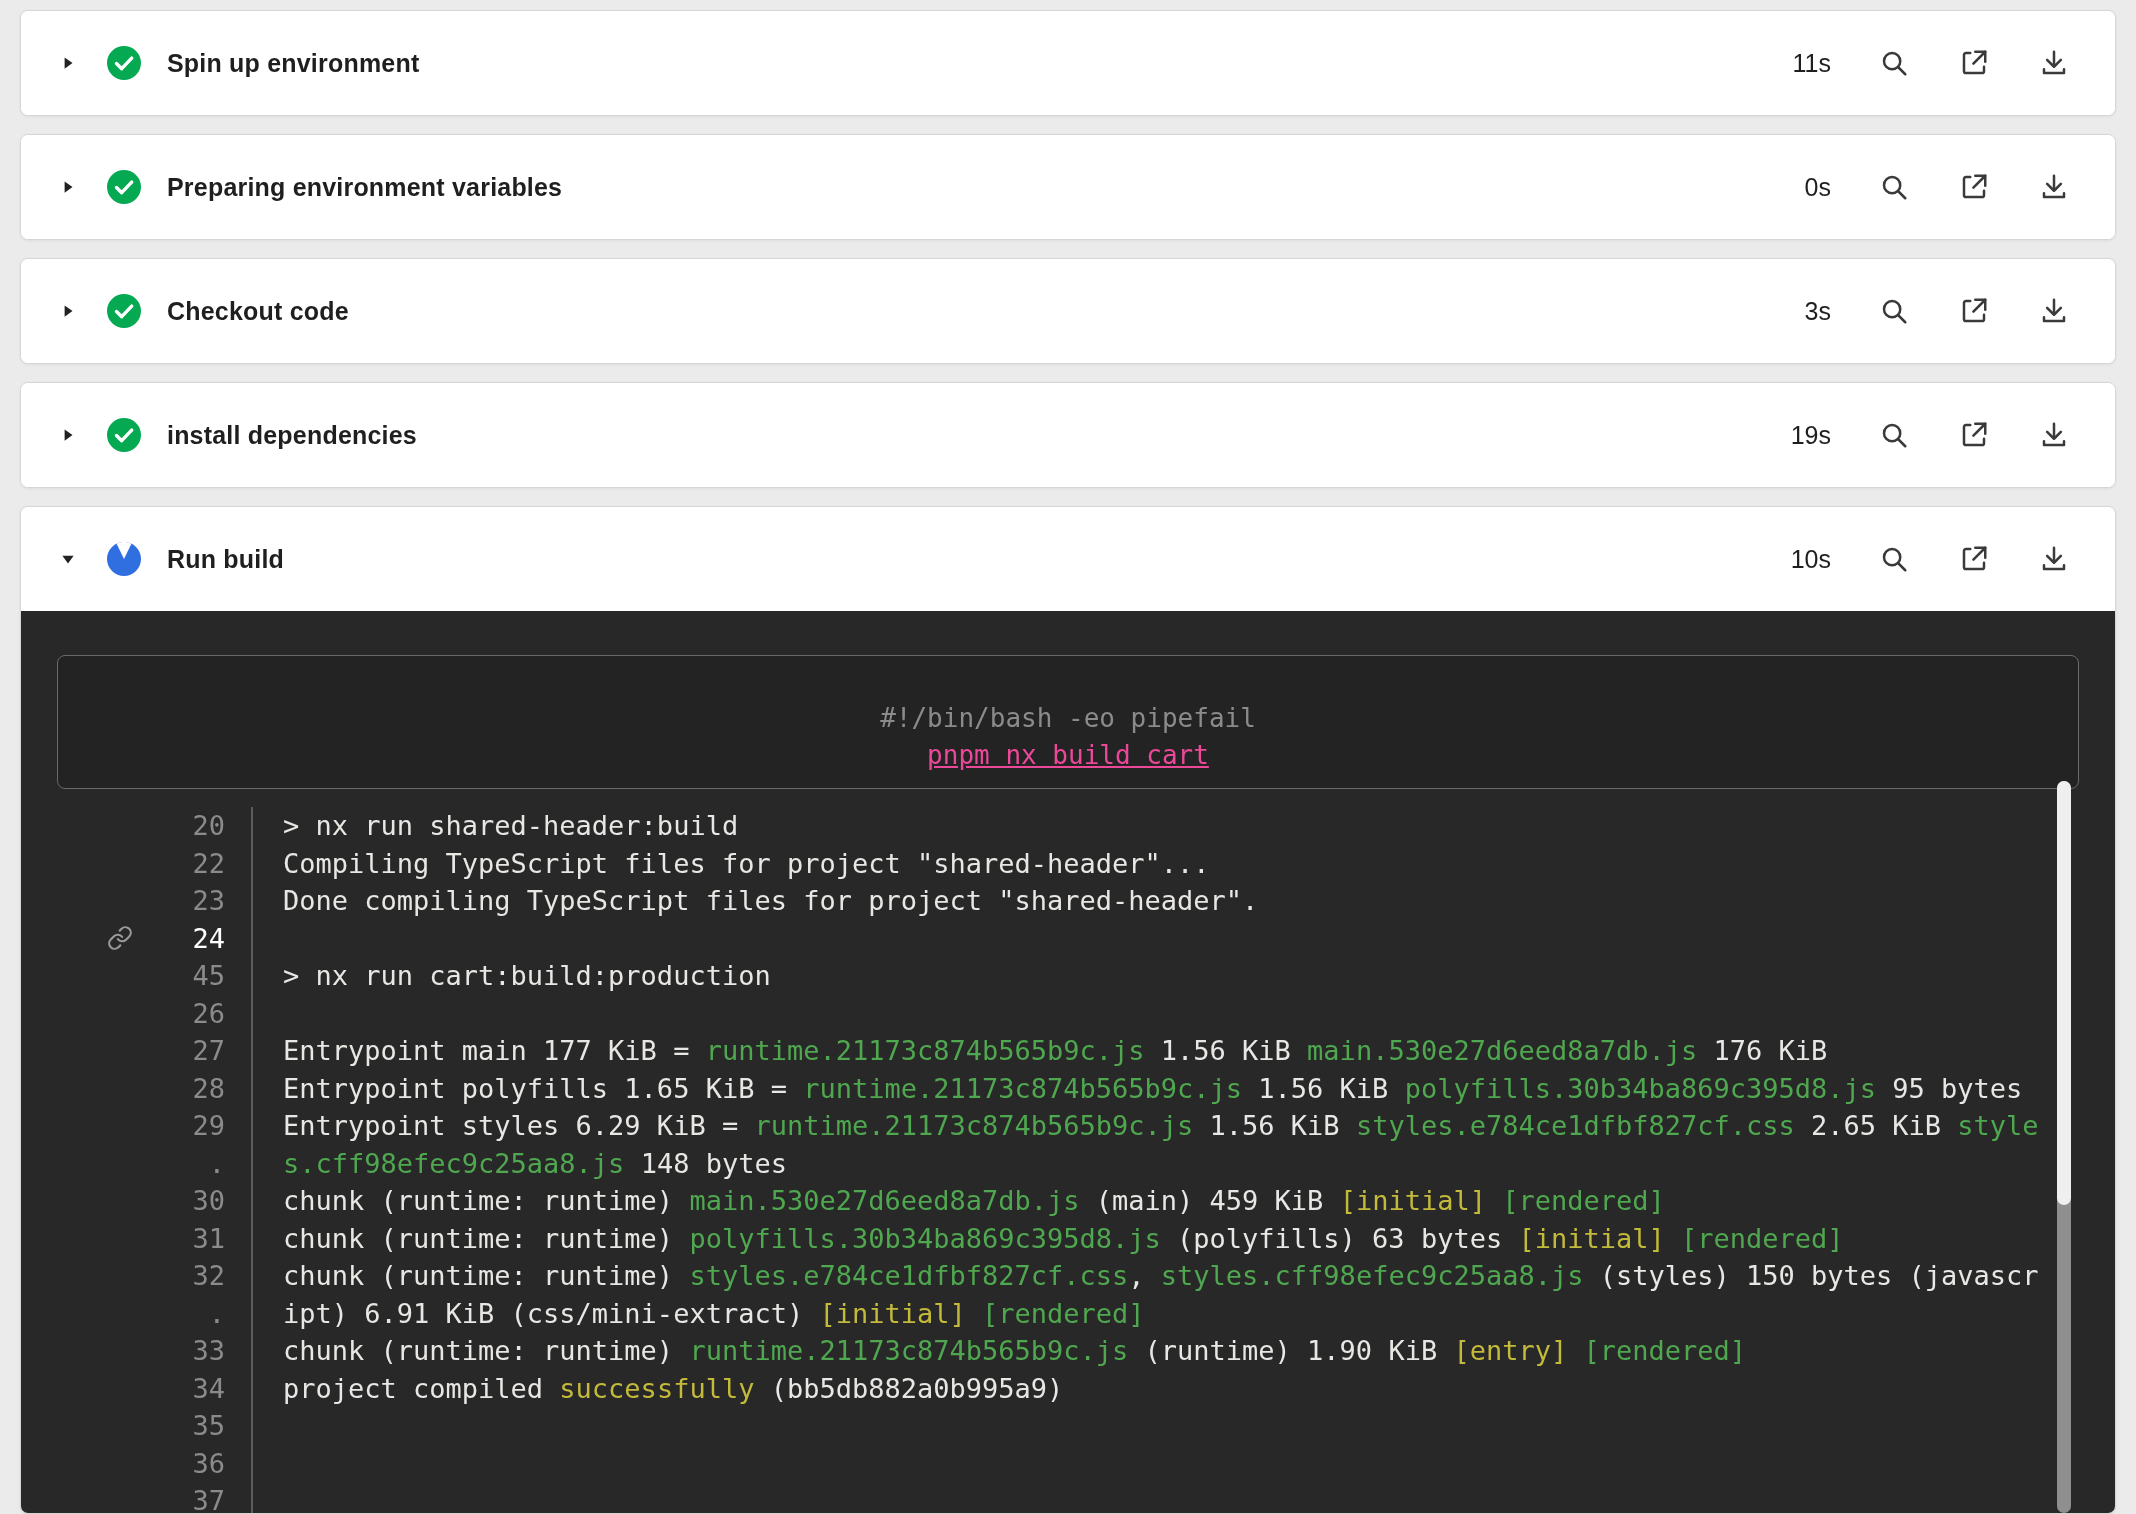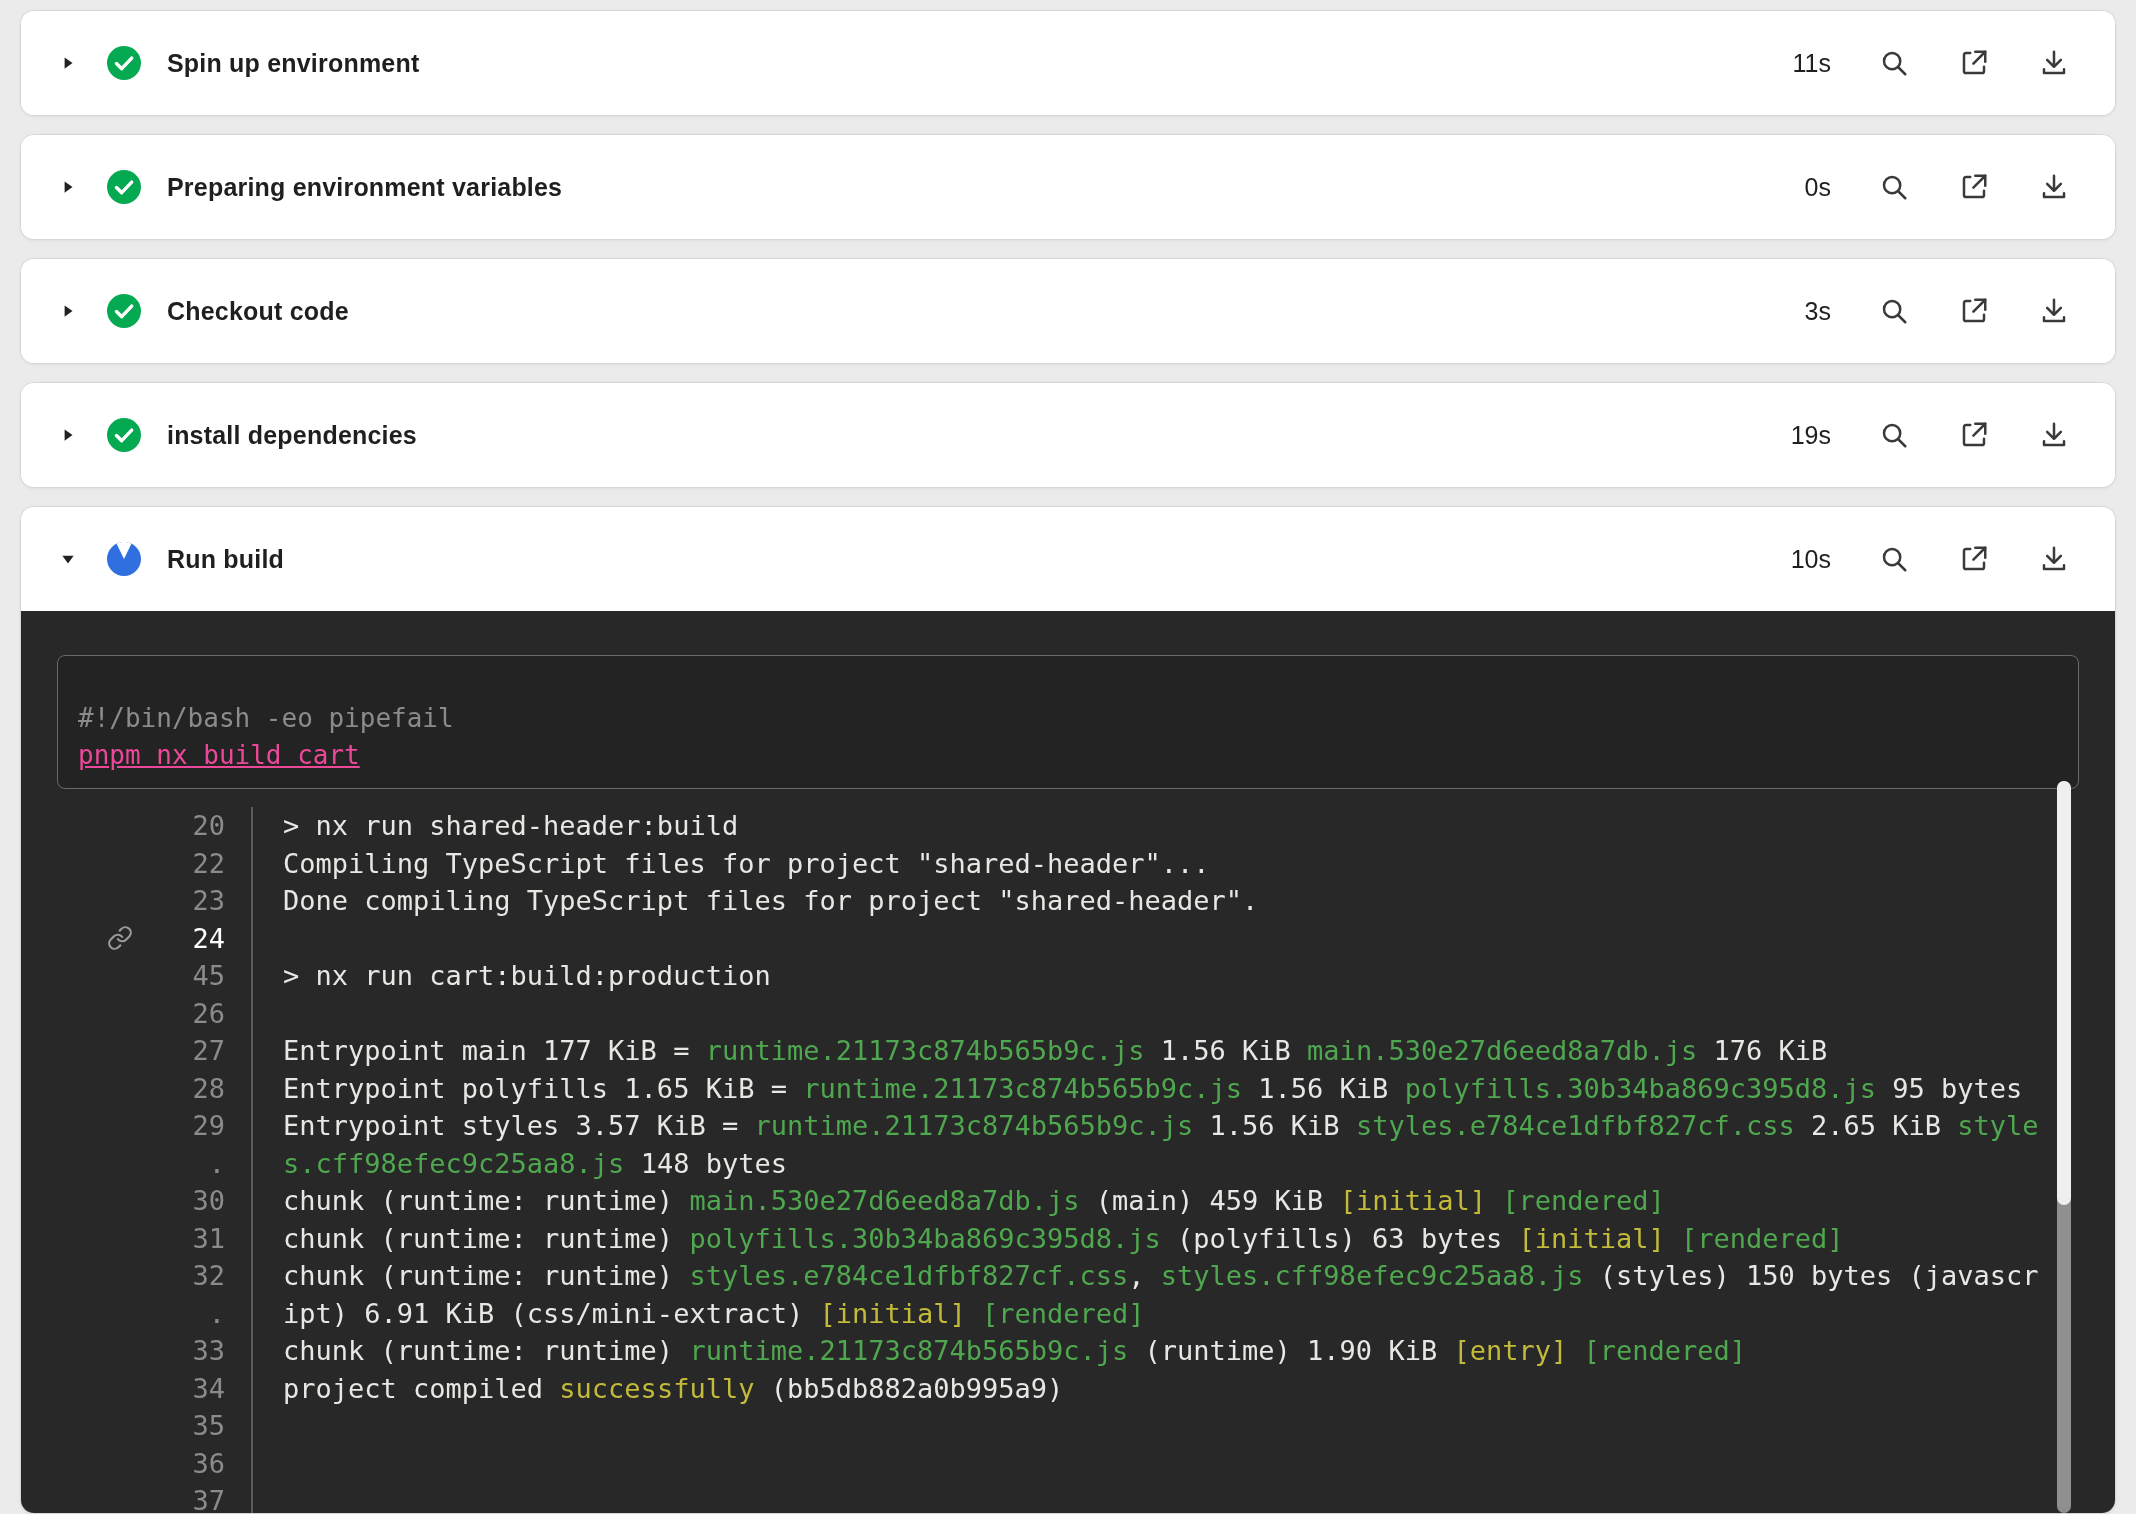--- a/index.html
+++ b/index.html
@@ -7,24 +7,25 @@
   body {
     background: #ebebeb;
     font-family: "Liberation Sans", sans-serif;
     overflow: hidden;
   }
   .steps { padding: 10px 20px 0; }
 
   .card {
     background: #ffffff;
     border: 1px solid #d6d6d6;
-    border-radius: 14px;
+    border-radius: 8px;
     margin-bottom: 18px;
     box-shadow: 0 1px 3px rgba(0,0,0,0.06);
     overflow: hidden;
+    text-align: center;
   }
   .step-header {
     height: 104px;
     display: flex;
     align-items: center;
     padding: 0 44px 0 38px;
     cursor: pointer;
     background: #fff;
   }
   .caret { width: 22px; margin-right: 26px; display: flex; align-items: center; }
@@ -372,21 +373,21 @@
             <div class="log-row">
               <span class="gutter">
                 <span class="num">28</span>
               </span>
               <span class="content"><span class="seg-default">Entrypoint polyfills 1.65 KiB = </span><span class="seg-green">runtime.21173c874b565b9c.js</span><span class="seg-default"> 1.56 KiB </span><span class="seg-green">polyfills.30b34ba869c395d8.js</span><span class="seg-default"> 95 bytes</span></span>
             </div>
             <div class="log-row">
               <span class="gutter">
                 <span class="num">29</span>
               </span>
-              <span class="content"><span class="seg-default">Entrypoint styles 3.57 KiB = </span><span class="seg-green">runtime.21173c874b565b9c.js</span><span class="seg-default"> 1.56 KiB </span><span class="seg-green">styles.e784ce1dfbf827cf.css</span><span class="seg-default"> 2.65 KiB </span><span class="seg-green">style</span></span>
+              <span class="content"><span class="seg-default">Entrypoint styles 6.29 KiB = </span><span class="seg-green">runtime.21173c874b565b9c.js</span><span class="seg-default"> 1.56 KiB </span><span class="seg-green">styles.e784ce1dfbf827cf.css</span><span class="seg-default"> 2.65 KiB </span><span class="seg-green">style</span></span>
             </div>
             <div class="log-row">
               <span class="gutter">
                 <span class="num">.</span>
               </span>
               <span class="content"><span class="seg-green">s.cff98efec9c25aa8.js</span><span class="seg-default"> 148 bytes</span></span>
             </div>
             <div class="log-row">
               <span class="gutter">
                 <span class="num">30</span>

